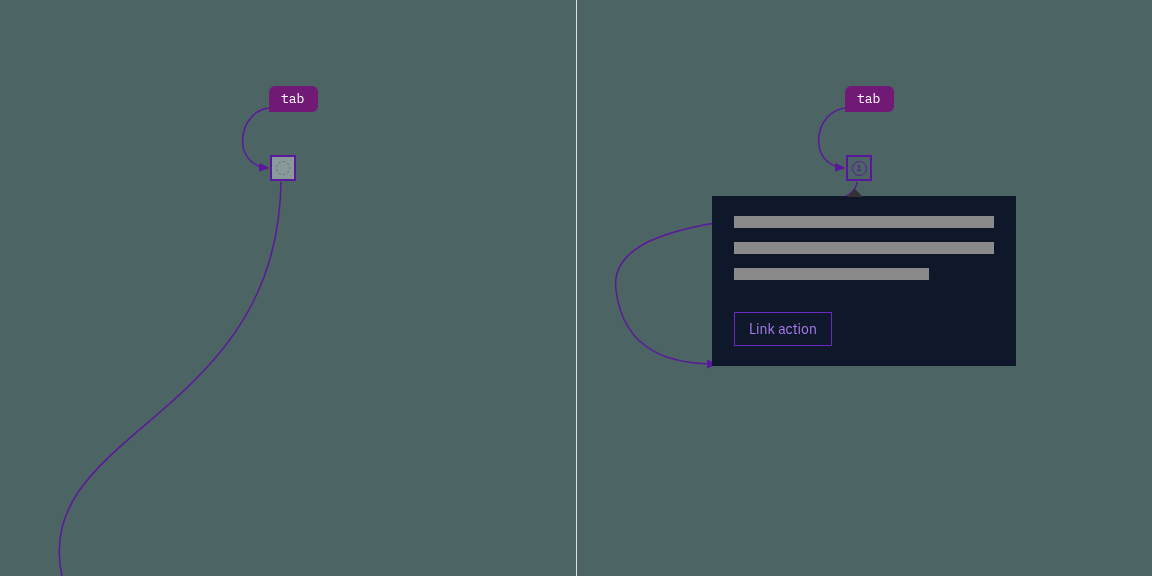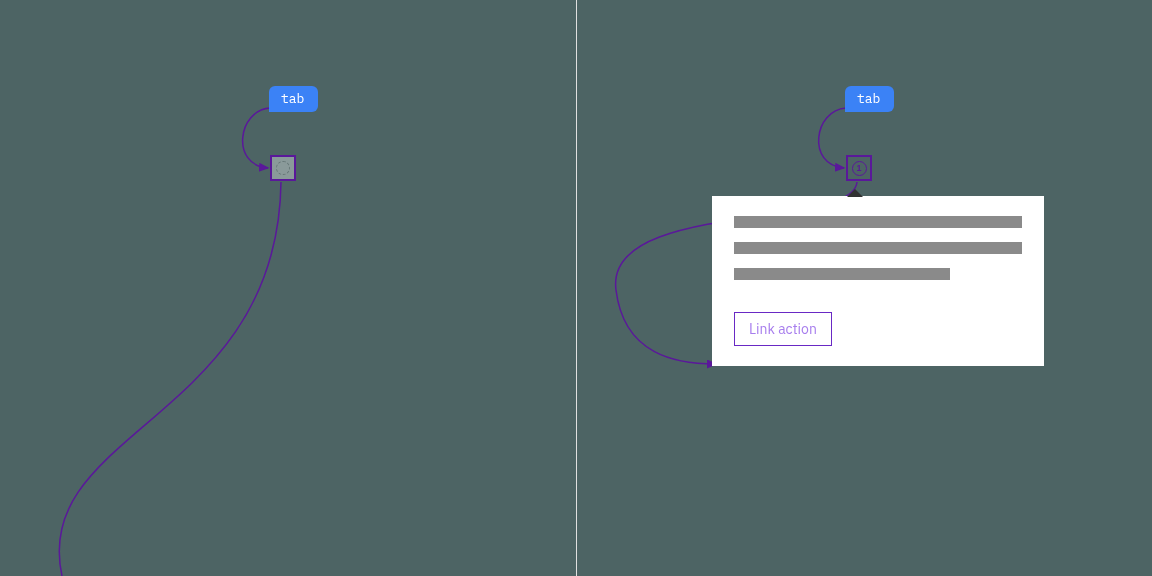--- a/index.html
+++ b/index.html
@@ -36,21 +36,21 @@
     .panel-left {
       left: 0;
     }
 
     .panel-right {
       left: 576px;
     }
 
     .tab-chip {
       position: absolute;
-      background: #3b82f6;
+      background: #701a75;
       color: #ffffff;
       font-family: 'IBM Plex Mono', monospace;
       font-size: 13px;
       padding: 5px 14px 5px 12px;
       border-radius: 6px 6px 6px 0;
       line-height: 1.2;
     }
 
     .marker-box {
       position: absolute;
@@ -89,23 +89,23 @@
     .marker-circle-solid::after {
       content: "1";
       font-size: 9px;
       font-weight: 600;
       color: #5a189a;
       font-family: Arial, sans-serif;
     }
 
     .popover {
       position: absolute;
-      background: #ffffff;
+      background: #0f172a;
       padding: 20px 22px;
-      width: 332px;
+      width: 304px;
     }
 
     .popover-caret {
       position: absolute;
       top: -7px;
       left: 135px;
       width: 0;
       height: 0;
       border-left: 8px solid transparent;
       border-right: 8px solid transparent;

